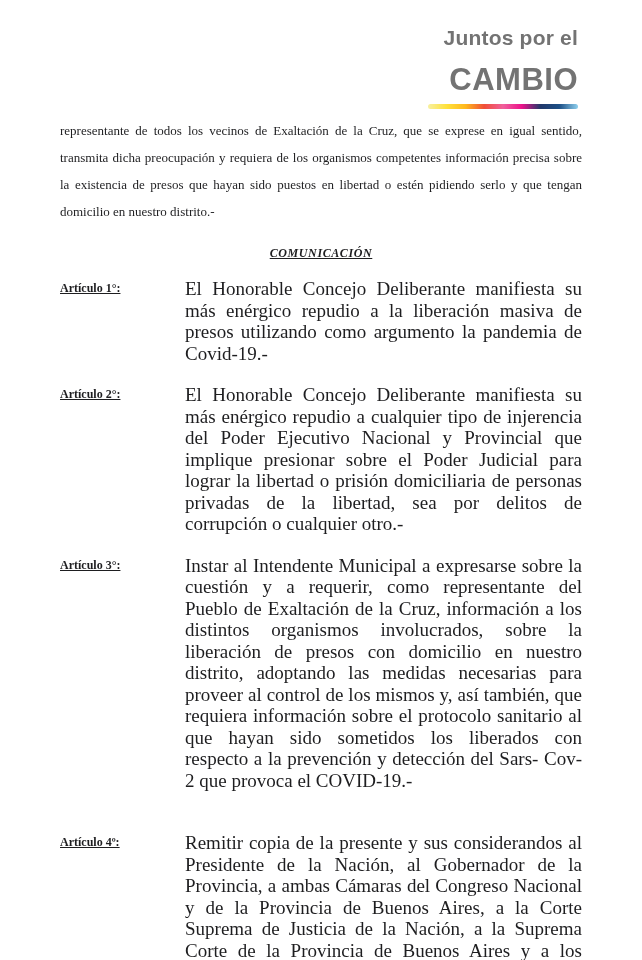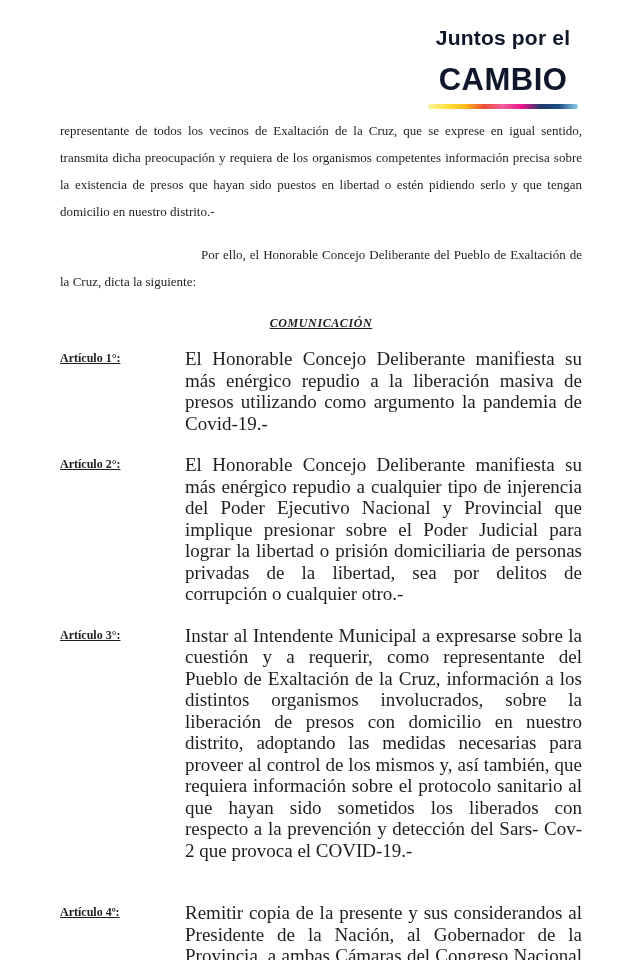--- a/index.html
+++ b/index.html
@@ -86,31 +86,30 @@
     font-size: 19px;
     line-height: 21.5px;
     text-align: justify;
   }
 </style>
 </head>
 <body>
 
 <div class="page">
 
-  <div class="logo" style="color: #0f172a;">
+  <div class="logo" style="color: #737373; text-align: right;">
     <span class="logo-line1">Juntos por el</span>
     <span class="logo-line2">CAMBIO</span>
     <div class="logo-stripe" style="background: linear-gradient(90deg, rgb(247, 240, 160), rgb(255, 225, 58), rgb(255, 184, 28), rgb(240, 78, 55), rgb(240, 96, 156), rgb(236, 18, 138), rgb(33, 56, 106), rgb(28, 79, 134), rgb(143, 208, 238));"></div>
   </div>
 
   <div class="content">
 
     <p class="intro">representante de todos los vecinos de Exaltación de la Cruz, que se exprese en igual sentido, transmita dicha preocupación y requiera de los organismos competentes información precisa sobre la existencia de presos que hayan sido puestos en libertad o estén pidiendo serlo y que tengan domicilio en nuestro distrito.-</p>
 
-    <p class="intro intro-2">Por ello, el Honorable Concejo Deliberante del Pueblo de Exaltación de la Cruz, dicta la siguiente:</p>
 
     <h1 class="doc-heading">COMUNICACIÓN</h1>
 
     <div class="article">
       <span class="article-label">Artículo 1°:</span>
       <span class="article-text">El Honorable Concejo Deliberante manifiesta su más enérgico repudio a la liberación masiva de presos utilizando como argumento la pandemia de Covid-19.-</span>
     </div>
 
     <div class="article">
       <span class="article-label">Artículo 2°:</span>

